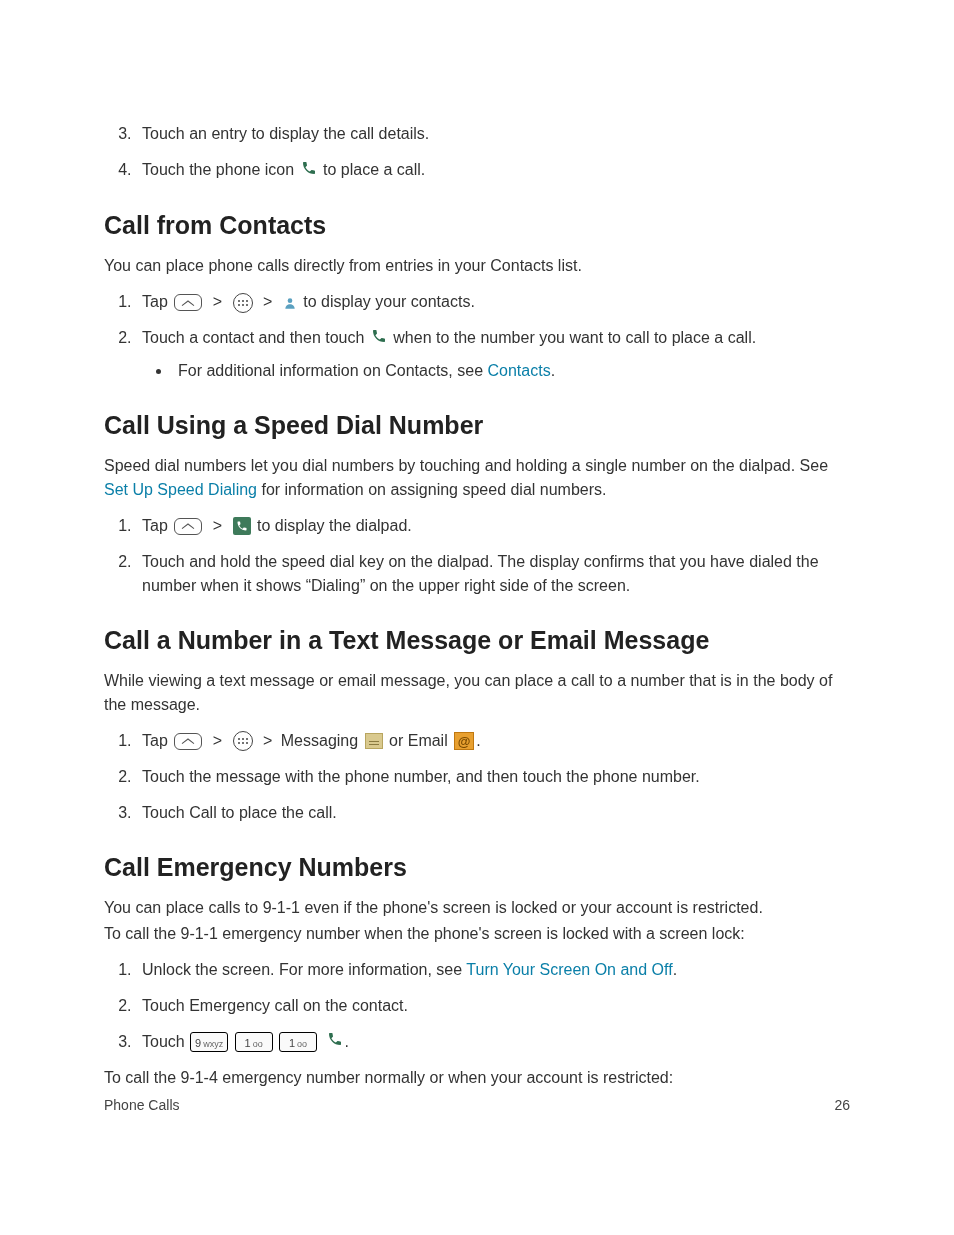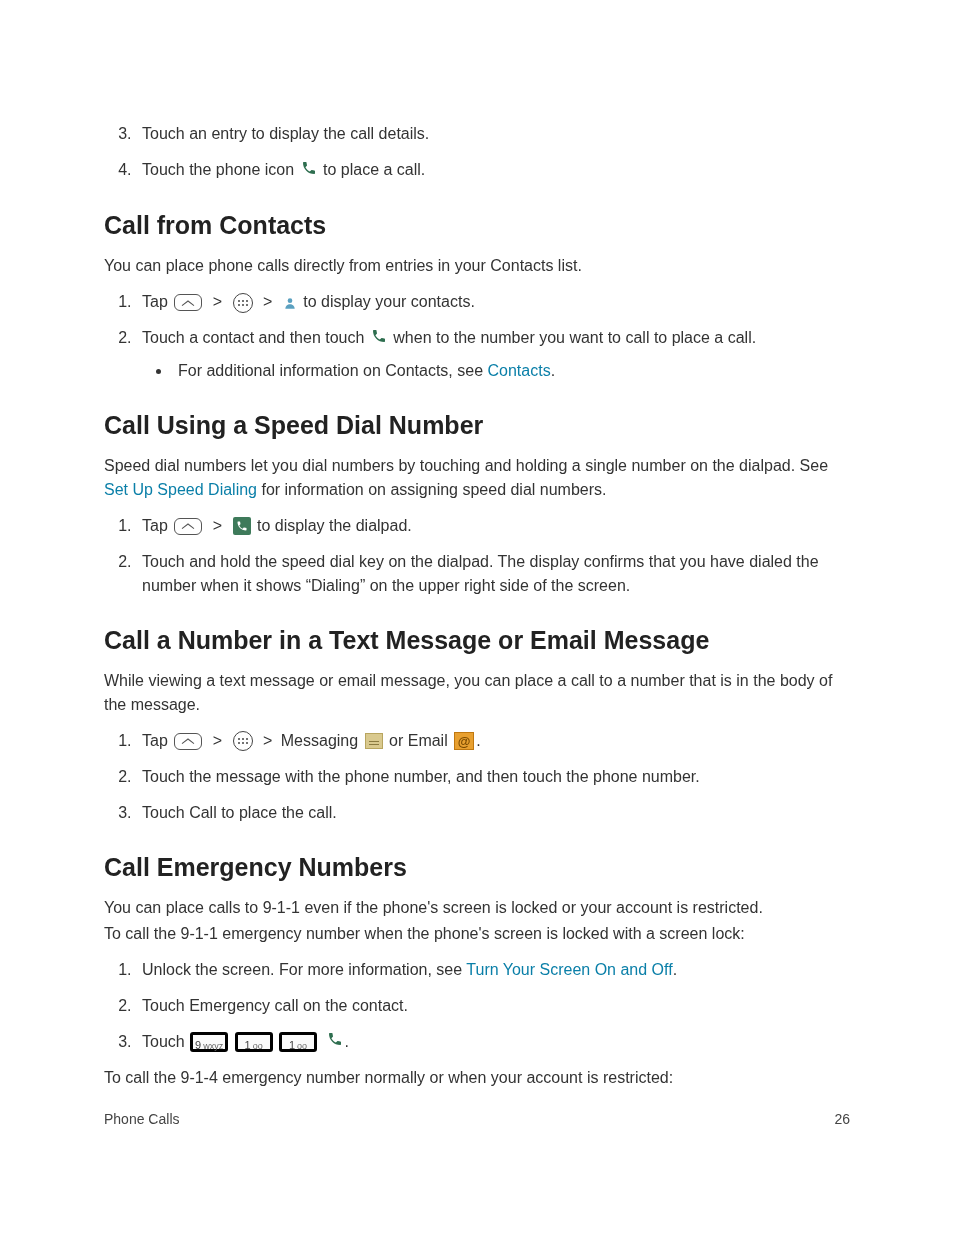--- a/index.html
+++ b/index.html
@@ -128,35 +128,35 @@
     border: 1px solid #c07810;
     display: inline-flex;
     align-items: center; justify-content: center;
     vertical-align: middle;
     color: #7a4a00;
     font-weight: bold;
     font-size: 13px;
   }
   .key911 {
     display: inline-block;
-    border: 3px solid #000000;
+    border: 1px solid #000000;
     border-radius: 3px;
     width: 38px; height: 20px;
     vertical-align: middle;
     text-align: center;
     font-size: 9px;
     line-height: 20px;
     color: #666;
     margin: 0 1px;
     background: #fafafa;
   }
   .key911 .n { font-size: 11px; color: #444; margin-right: 2px; }
   .footer {
     position: absolute;
-    bottom: 48px;
+    bottom: 62px;
     left: 104px;
     right: 104px;
     display: flex;
     justify-content: space-between;
     font-size: 14px;
     color: #444;
   }
   .bold { font-weight: normal; }
   .gt { margin: 0 4px; }
 </style>

